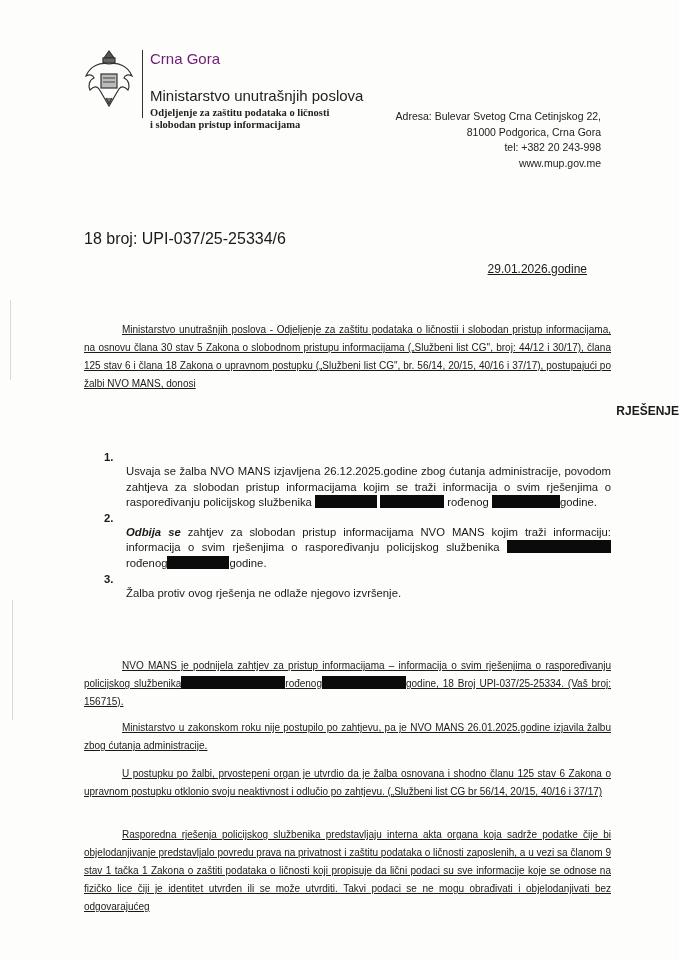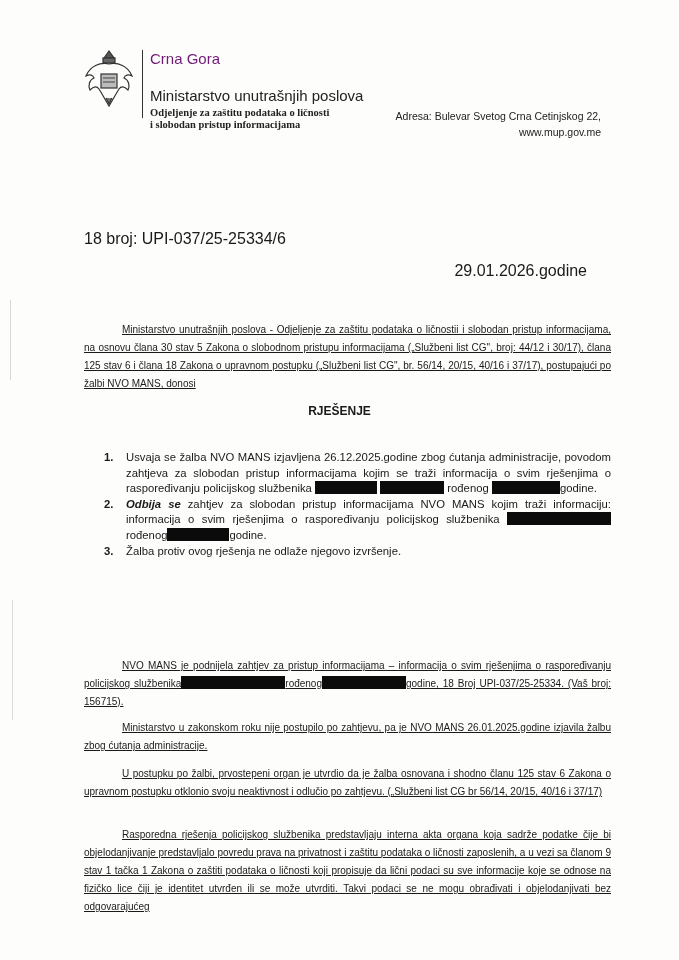--- a/index.html
+++ b/index.html
@@ -9,28 +9,28 @@
     }
     .page { position: absolute; left: 0; top: 0; width: 679px; height: 960px; background: #fdfdfc; }
     .abs { position: absolute; }
     .logo { left: 82px; top: 48px; width: 54px; height: 64px; }
     .vline { left: 142px; top: 50px; width: 1px; height: 68px; background: #333; }
     .crna { left: 150px; top: 50px; font-size: 15px; color: #701a75; }
     .ministry { left: 150px; top: 87px; font-size: 15px; color: #222; }
     .dept { left: 150px; top: 107px; font-family: "Liberation Serif", serif; font-weight: bold; font-size: 10.5px; line-height: 12px; color: #222; }
     .addr { right: 78px; top: 109px; text-align: right; font-size: 10.5px; line-height: 15.5px; color: #222; }
     .broj { left: 84px; top: 230px; font-size: 16px; }
-    .date { right: 92px; top: 262px; font-size: 16px; }
+    .date { right: 92px; top: 262px; font-size: 12px; text-decoration: underline; }
     .para { left: 84px; width: 527px; font-size: 10px; line-height: 18px; text-align: justify; text-indent: 38px; text-decoration: underline; }
-    .heading { left: 0; width: 679px; text-align: center; font-weight: bold; font-size: 12px; }
+    .heading { left: 0; width: 679px; text-align: right; font-weight: bold; font-size: 12px; }
     .spaced { letter-spacing: 2.6px; }
     .list { left: 104px; width: 507px; font-size: 11.3px; line-height: 15.6px; }
     .li { display: flex; }
     .li .num { width: 22px; flex: none; font-weight: bold; }
-    .li .txt { flex: 1; text-align: justify; }
+    .li .txt { flex: 1; text-align: justify; margin-top: 14px; }
     .red { display: inline-block; background: #0b0b0b; height: 13px; vertical-align: -2px; }
     b { font-weight: bold; font-style: italic; }
     .speck { position: absolute; width: 1px; background: #d9d9d9; }
   </style>
 </head>
 <body>
 
 <div class="page">
 
   <div class="speck" style="left:10px;top:300px;height:80px;"></div>
@@ -52,20 +52,22 @@
 
   <div class="abs crna">Crna Gora</div>
   <div class="abs ministry">Ministarstvo unutrašnjih poslova</div>
   <div class="abs dept">
     <div>Odjeljenje za zaštitu podataka o ličnosti</div>
     <div>i slobodan pristup informacijama</div>
   </div>
 
   <div class="abs addr">
     <div>Adresa: Bulevar Svetog Crna Cetinjskog 22,</div>
+    <div>81000 Podgorica, Crna Gora</div>
+    <div>tel: +382 20 243-998</div>
     <div>www.mup.gov.me</div>
   </div>
 
   <div class="abs broj">18 broj: UPI-037/25-25334/6</div>
   <div class="abs date">29.01.2026.godine</div>
 
   <div class="abs para" style="top:321px;">Ministarstvo unutrašnjih poslova - Odjeljenje za zaštitu podataka o ličnostii i slobodan pristup informacijama, na osnovu člana 30 stav 5 Zakona o slobodnom pristupu informacijama („Službeni list CG", broj: 44/12 i 30/17), člana 125 stav 6 i člana 18 Zakona o upravnom postupku („Službeni list CG", br. 56/14, 20/15, 40/16 i 37/17), postupajući po žalbi NVO MANS, donosi</div>
 
   <div class="abs heading" style="top:404px;">RJEŠENJE</div>
 

